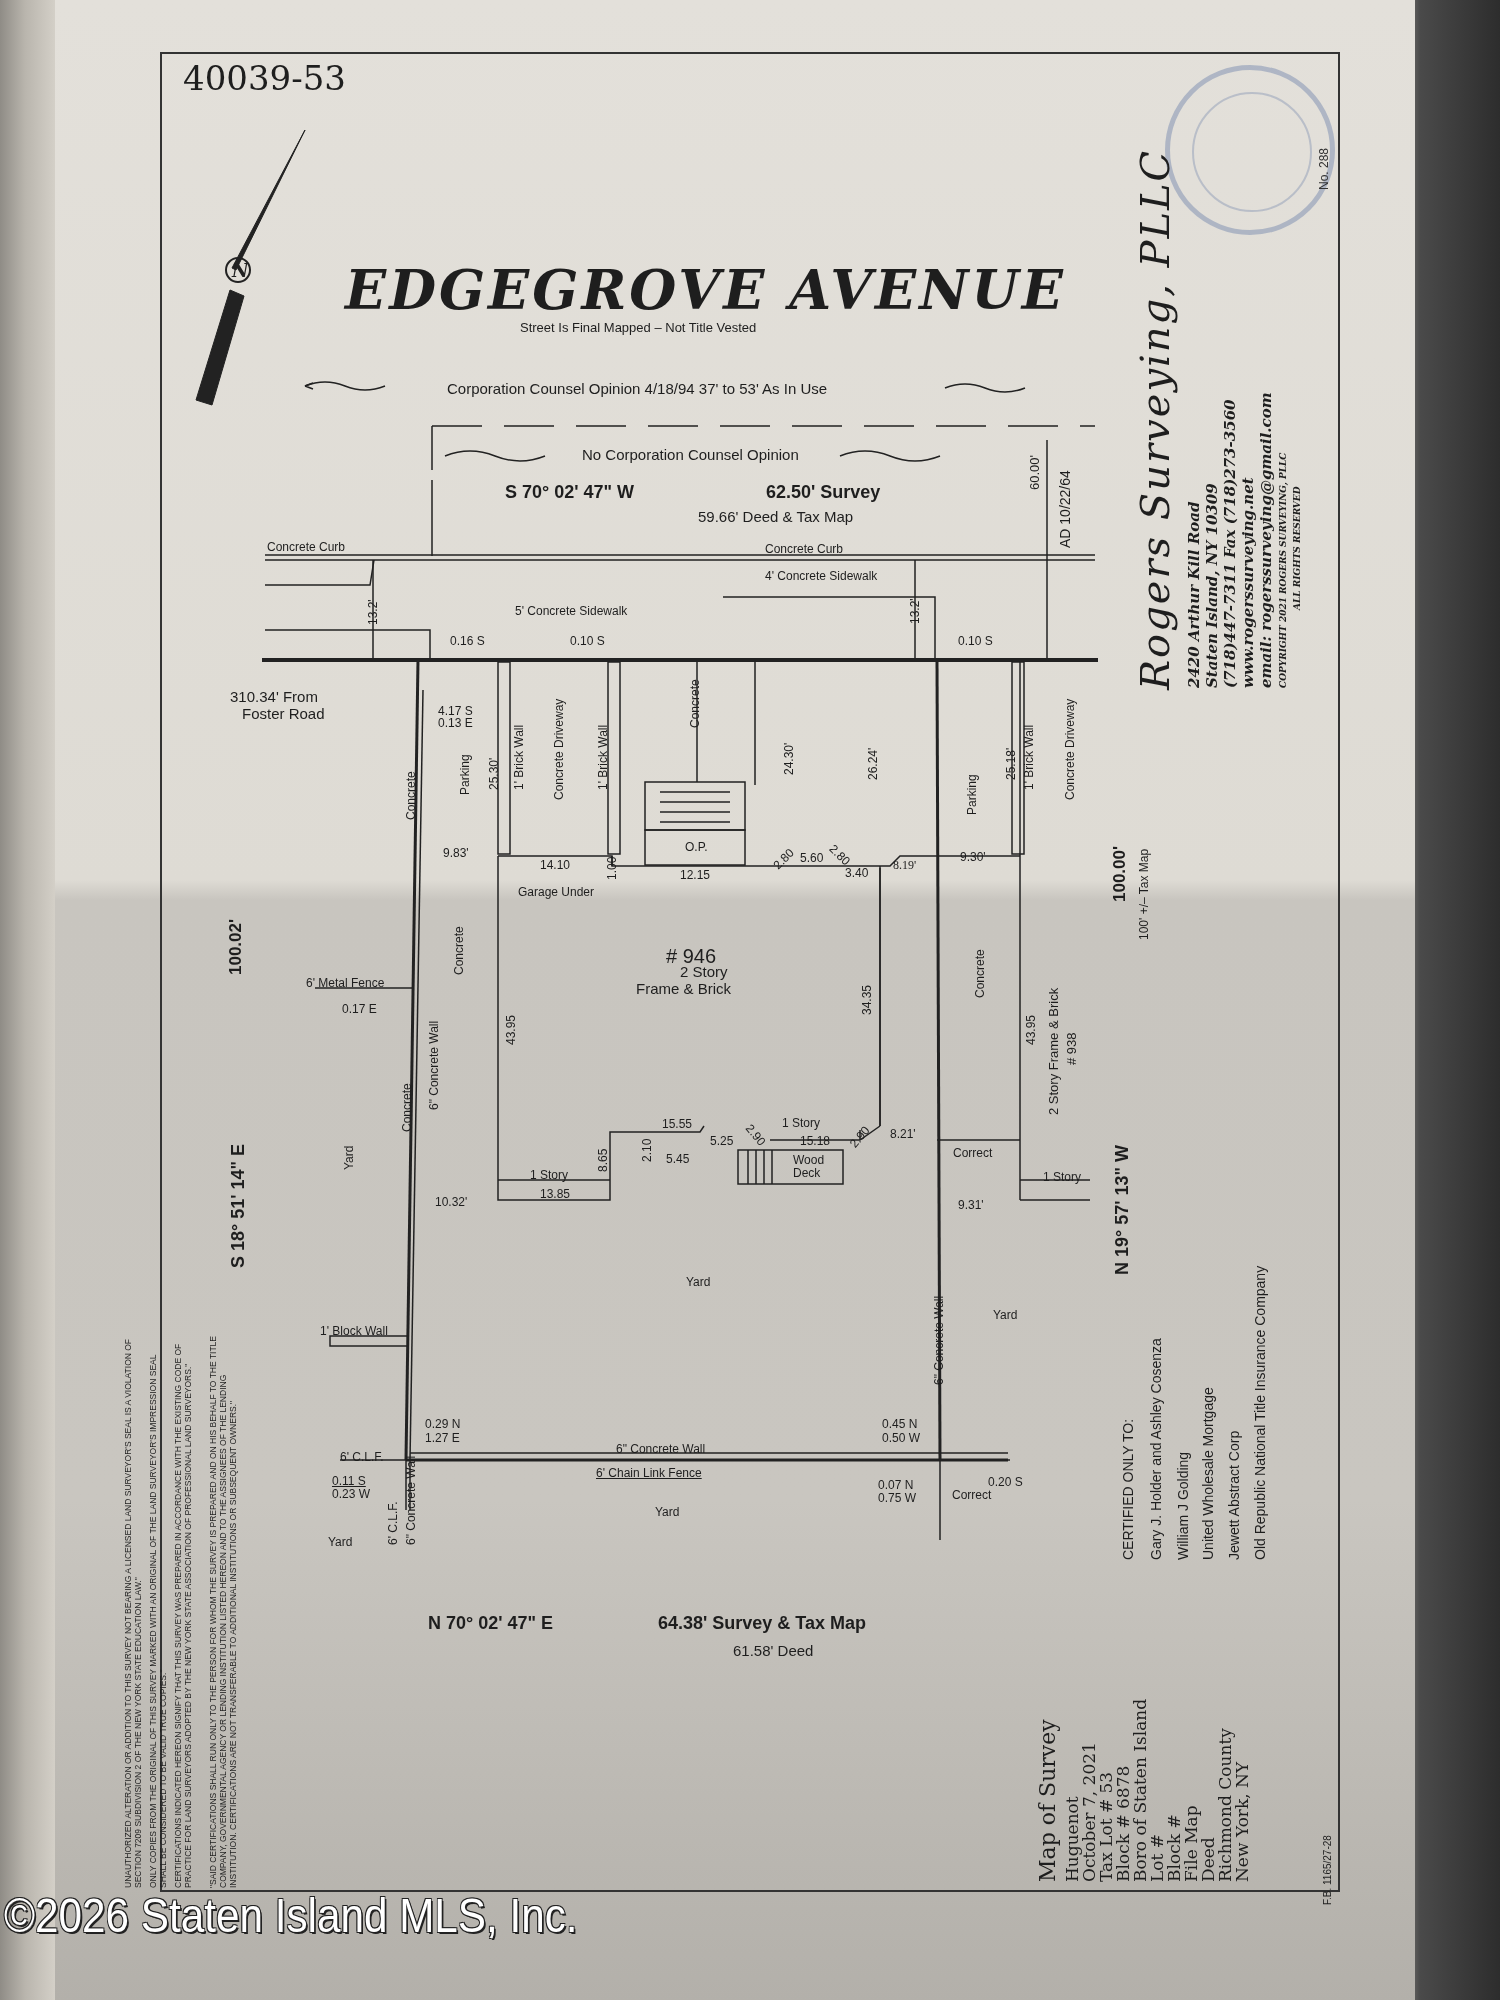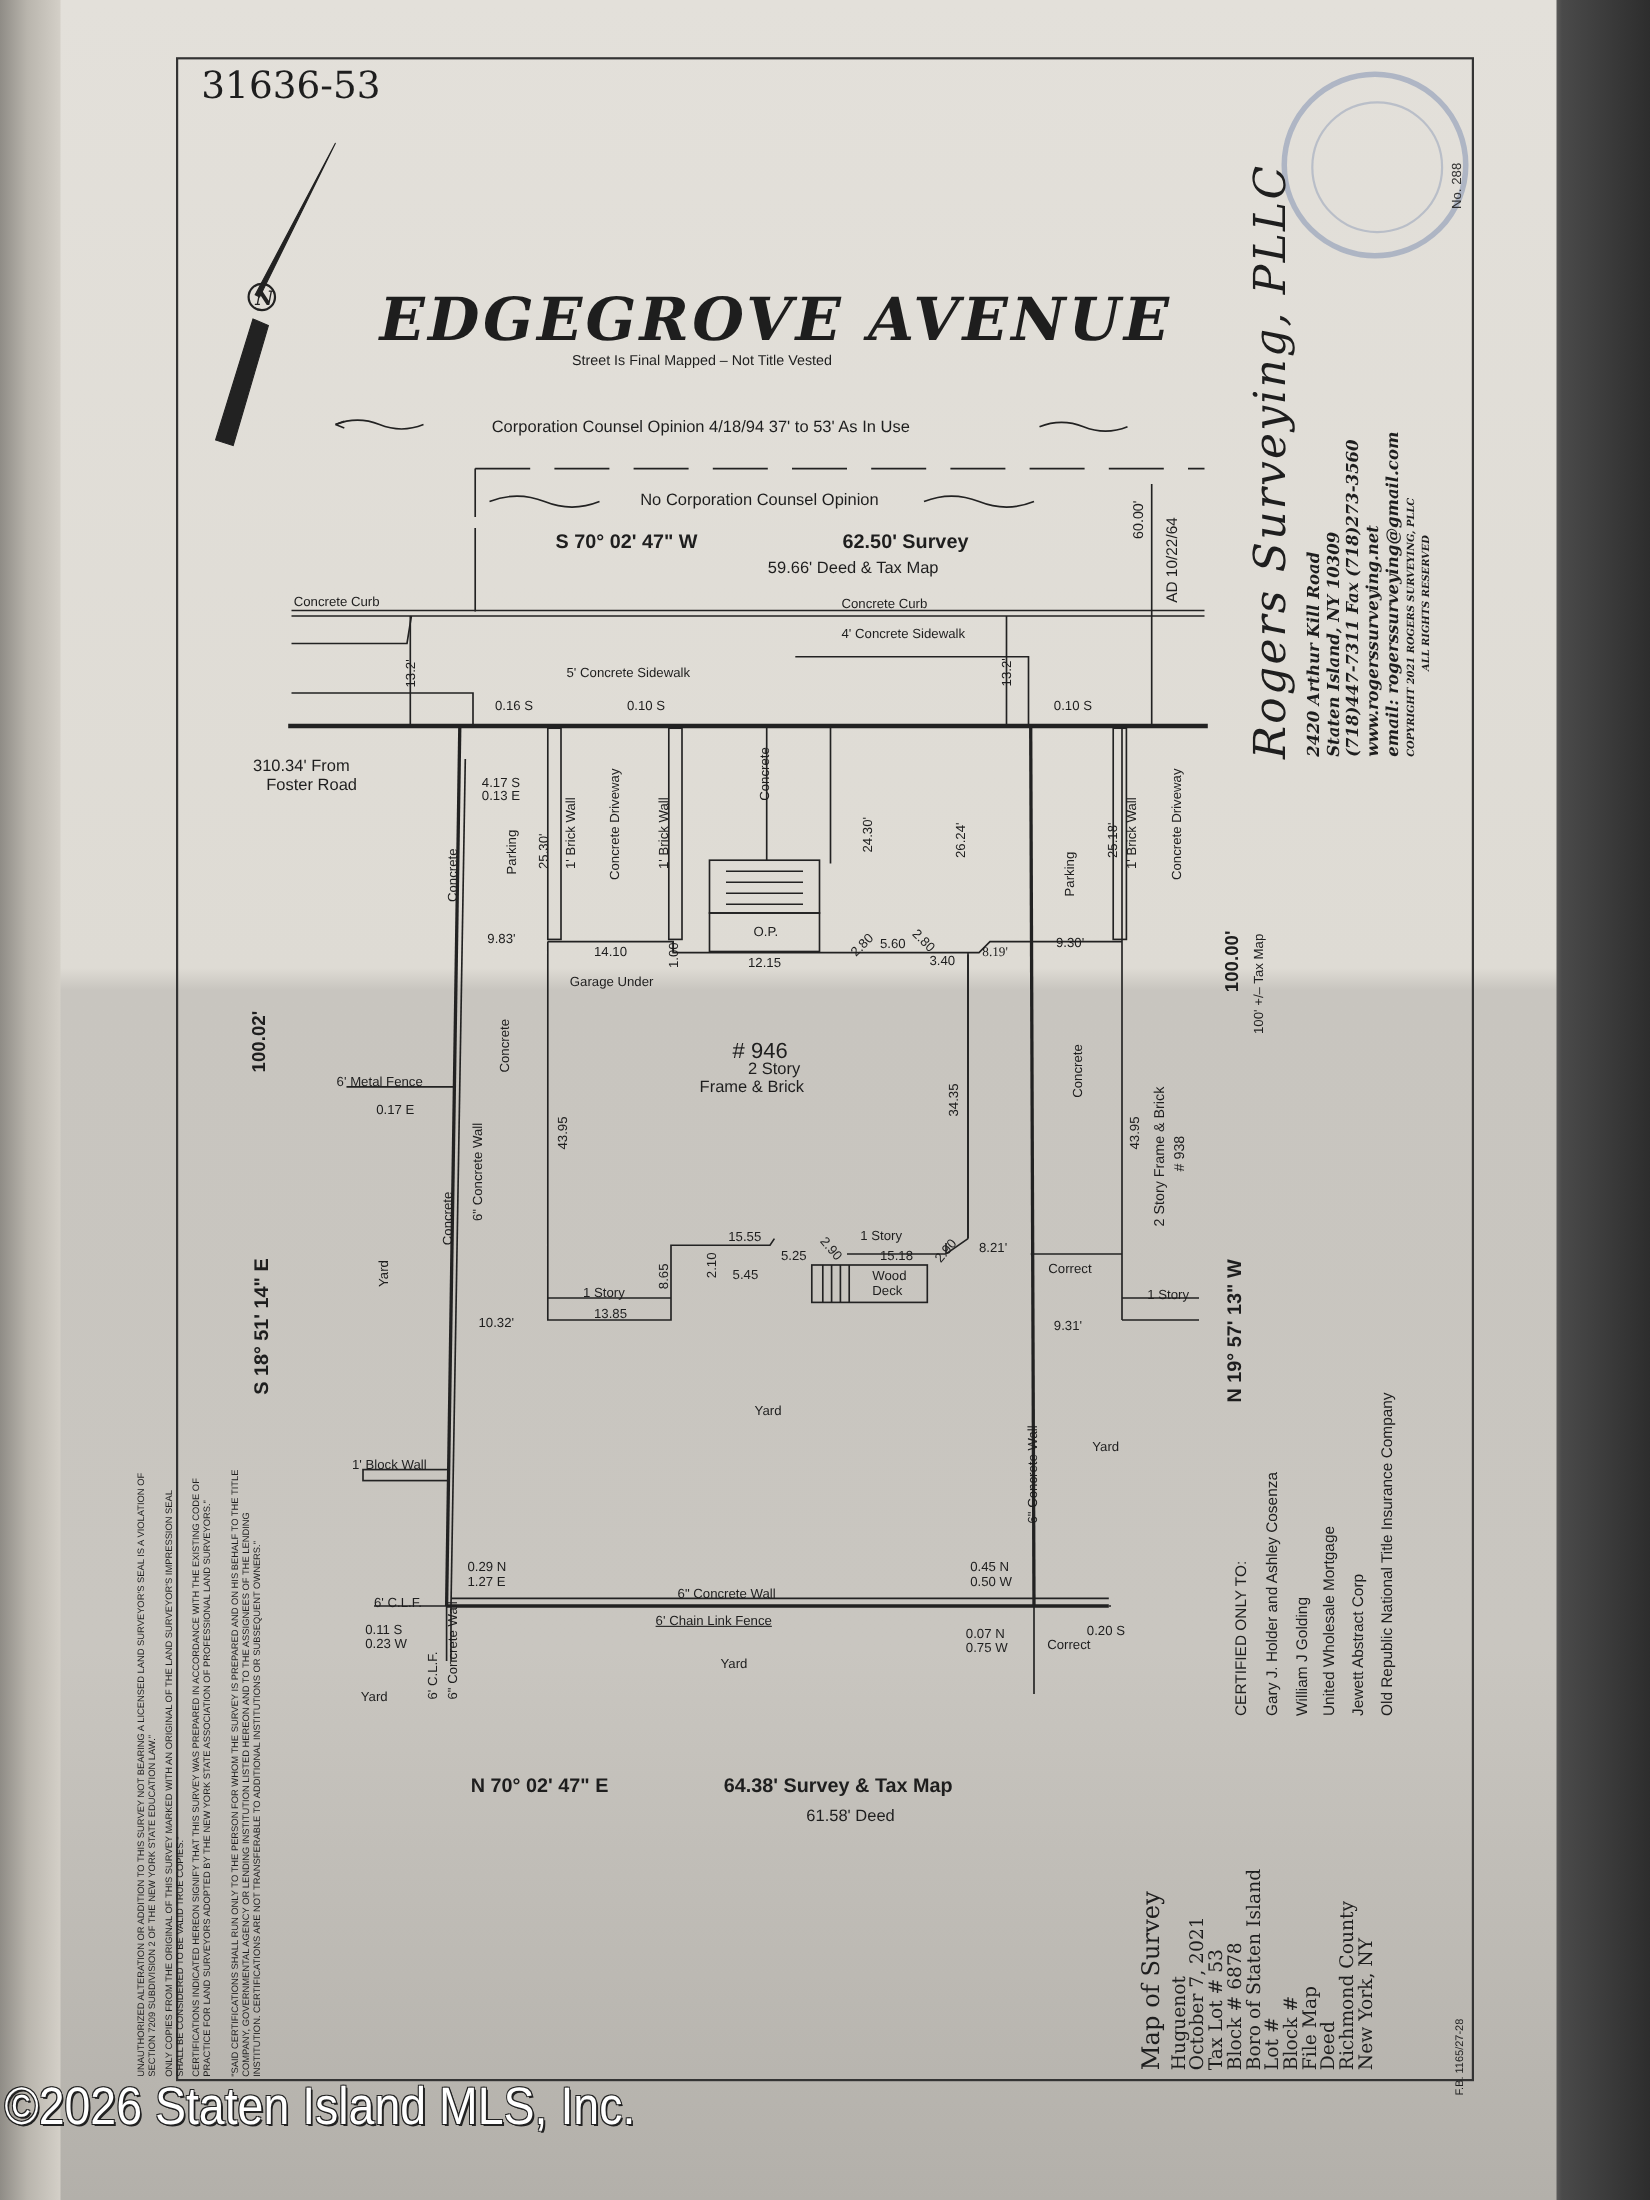--- a/index.html
+++ b/index.html
@@ -92,21 +92,21 @@
     <circle cx="238" cy="270" r="12" fill="none" stroke-width="2"></circle>
   </g>
   <text x="232" y="277" font-family="DejaVu Serif, serif" font-style="italic" font-weight="bold" font-size="18" fill="#222">N</text>
 </svg>
 
 <div class="seal">
     <div class="seal-inner"></div>
   </div>
 <div class="abs sm rotm90" style="left:1317px;top:190px;color:#333;">No. 288</div>
 
-<div class="abs serif" style="left:183px;top:58px;font-size:34px;">31636-53</div>
+<div class="abs serif" style="left:183px;top:58px;font-size:34px;">40039-53</div>
 <div class="abs serif" style="left:345px;top:258px;font-size:54px;font-weight:bold;font-style:italic;letter-spacing:3px;">EDGEGROVE AVENUE</div>
 <div class="abs lbl" style="left:520px;top:320px;">Street Is Final Mapped – Not Title Vested</div>
 <div class="abs" style="left:447px;top:380px;font-size:15px;">Corporation Counsel Opinion 4/18/94  37' to 53' As In Use</div>
 <div class="abs" style="left:582px;top:446px;font-size:15px;">No Corporation Counsel Opinion</div>
 
 <div class="abs" style="left:505px;top:482px;font-size:18px;font-weight:bold;">S 70° 02' 47" W</div>
 <div class="abs" style="left:766px;top:482px;font-size:18px;font-weight:bold;">62.50' Survey</div>
 <div class="abs lbl" style="left:698px;top:508px;font-size:15px;">59.66' Deed &amp; Tax Map</div>
 <div class="abs lbl rotm90" style="left:1027px;top:490px;">60.00'</div>
 <div class="abs lbl rotm90" style="left:1057px;top:548px;font-size:14px;">AD 10/22/64</div>
@@ -193,21 +193,21 @@
 <div class="abs sm" style="left:993px;top:1308px;">Yard</div>
 
 <div class="abs sm" style="left:320px;top:1324px;">1' Block Wall</div>
 <div class="abs sm" style="left:425px;top:1417px;">0.29 N</div>
 <div class="abs sm" style="left:425px;top:1431px;">1.27 E</div>
 <div class="abs sm" style="left:882px;top:1417px;">0.45 N</div>
 <div class="abs sm" style="left:882px;top:1431px;">0.50 W</div>
 <div class="abs sm" style="left:616px;top:1442px;">6" Concrete Wall</div>
 <div class="abs sm" style="left:596px;top:1466px;text-decoration:underline;">6' Chain Link Fence</div>
 <div class="abs sm" style="left:340px;top:1450px;">6' C.L.F.</div>
-<div class="abs sm" style="left:332px;top:1474px;">0.11 S</div>
+<div class="abs sm" style="left:332px;top:1474px;text-decoration:underline;">0.11 S</div>
 <div class="abs sm" style="left:332px;top:1487px;">0.23 W</div>
 <div class="abs sm rotm90" style="left:386px;top:1545px;">6' C.L.F.</div>
 <div class="abs sm rotm90" style="left:404px;top:1545px;">6" Concrete Wall</div>
 <div class="abs sm" style="left:878px;top:1478px;">0.07 N</div>
 <div class="abs sm" style="left:878px;top:1491px;">0.75 W</div>
 <div class="abs sm" style="left:952px;top:1475px;margin-left:36px;">0.20 S</div>
 <div class="abs sm" style="left:952px;top:1488px;">Correct</div>
 <div class="abs sm" style="left:655px;top:1505px;">Yard</div>
 <div class="abs sm" style="left:328px;top:1535px;">Yard</div>
 

